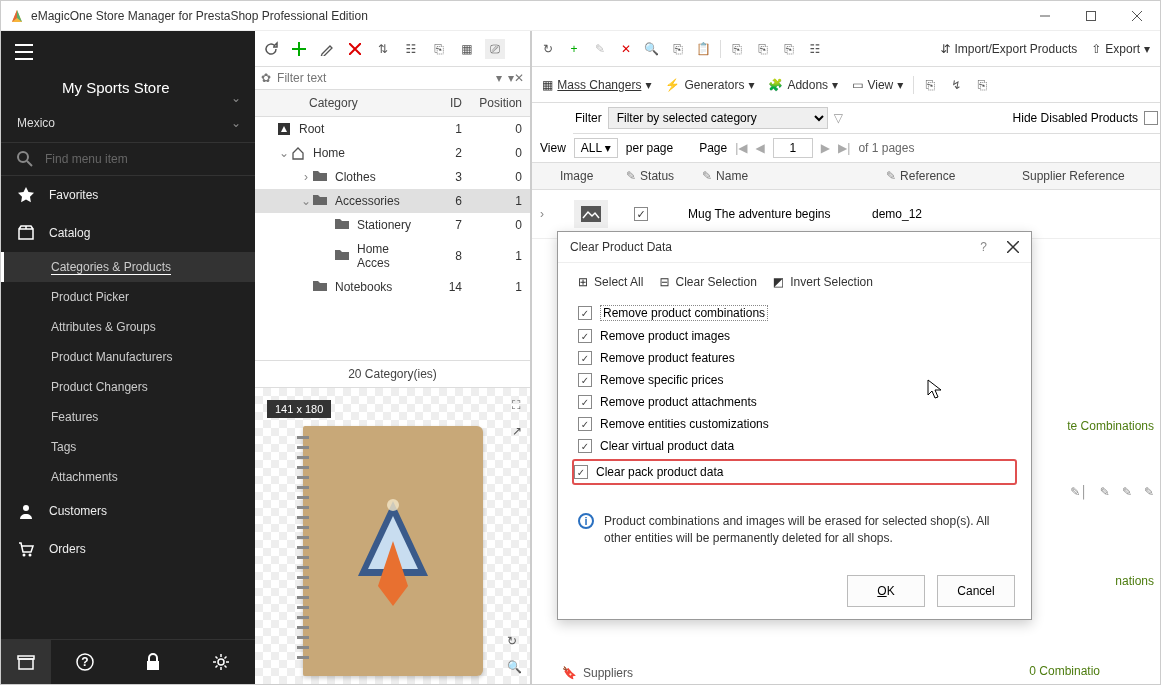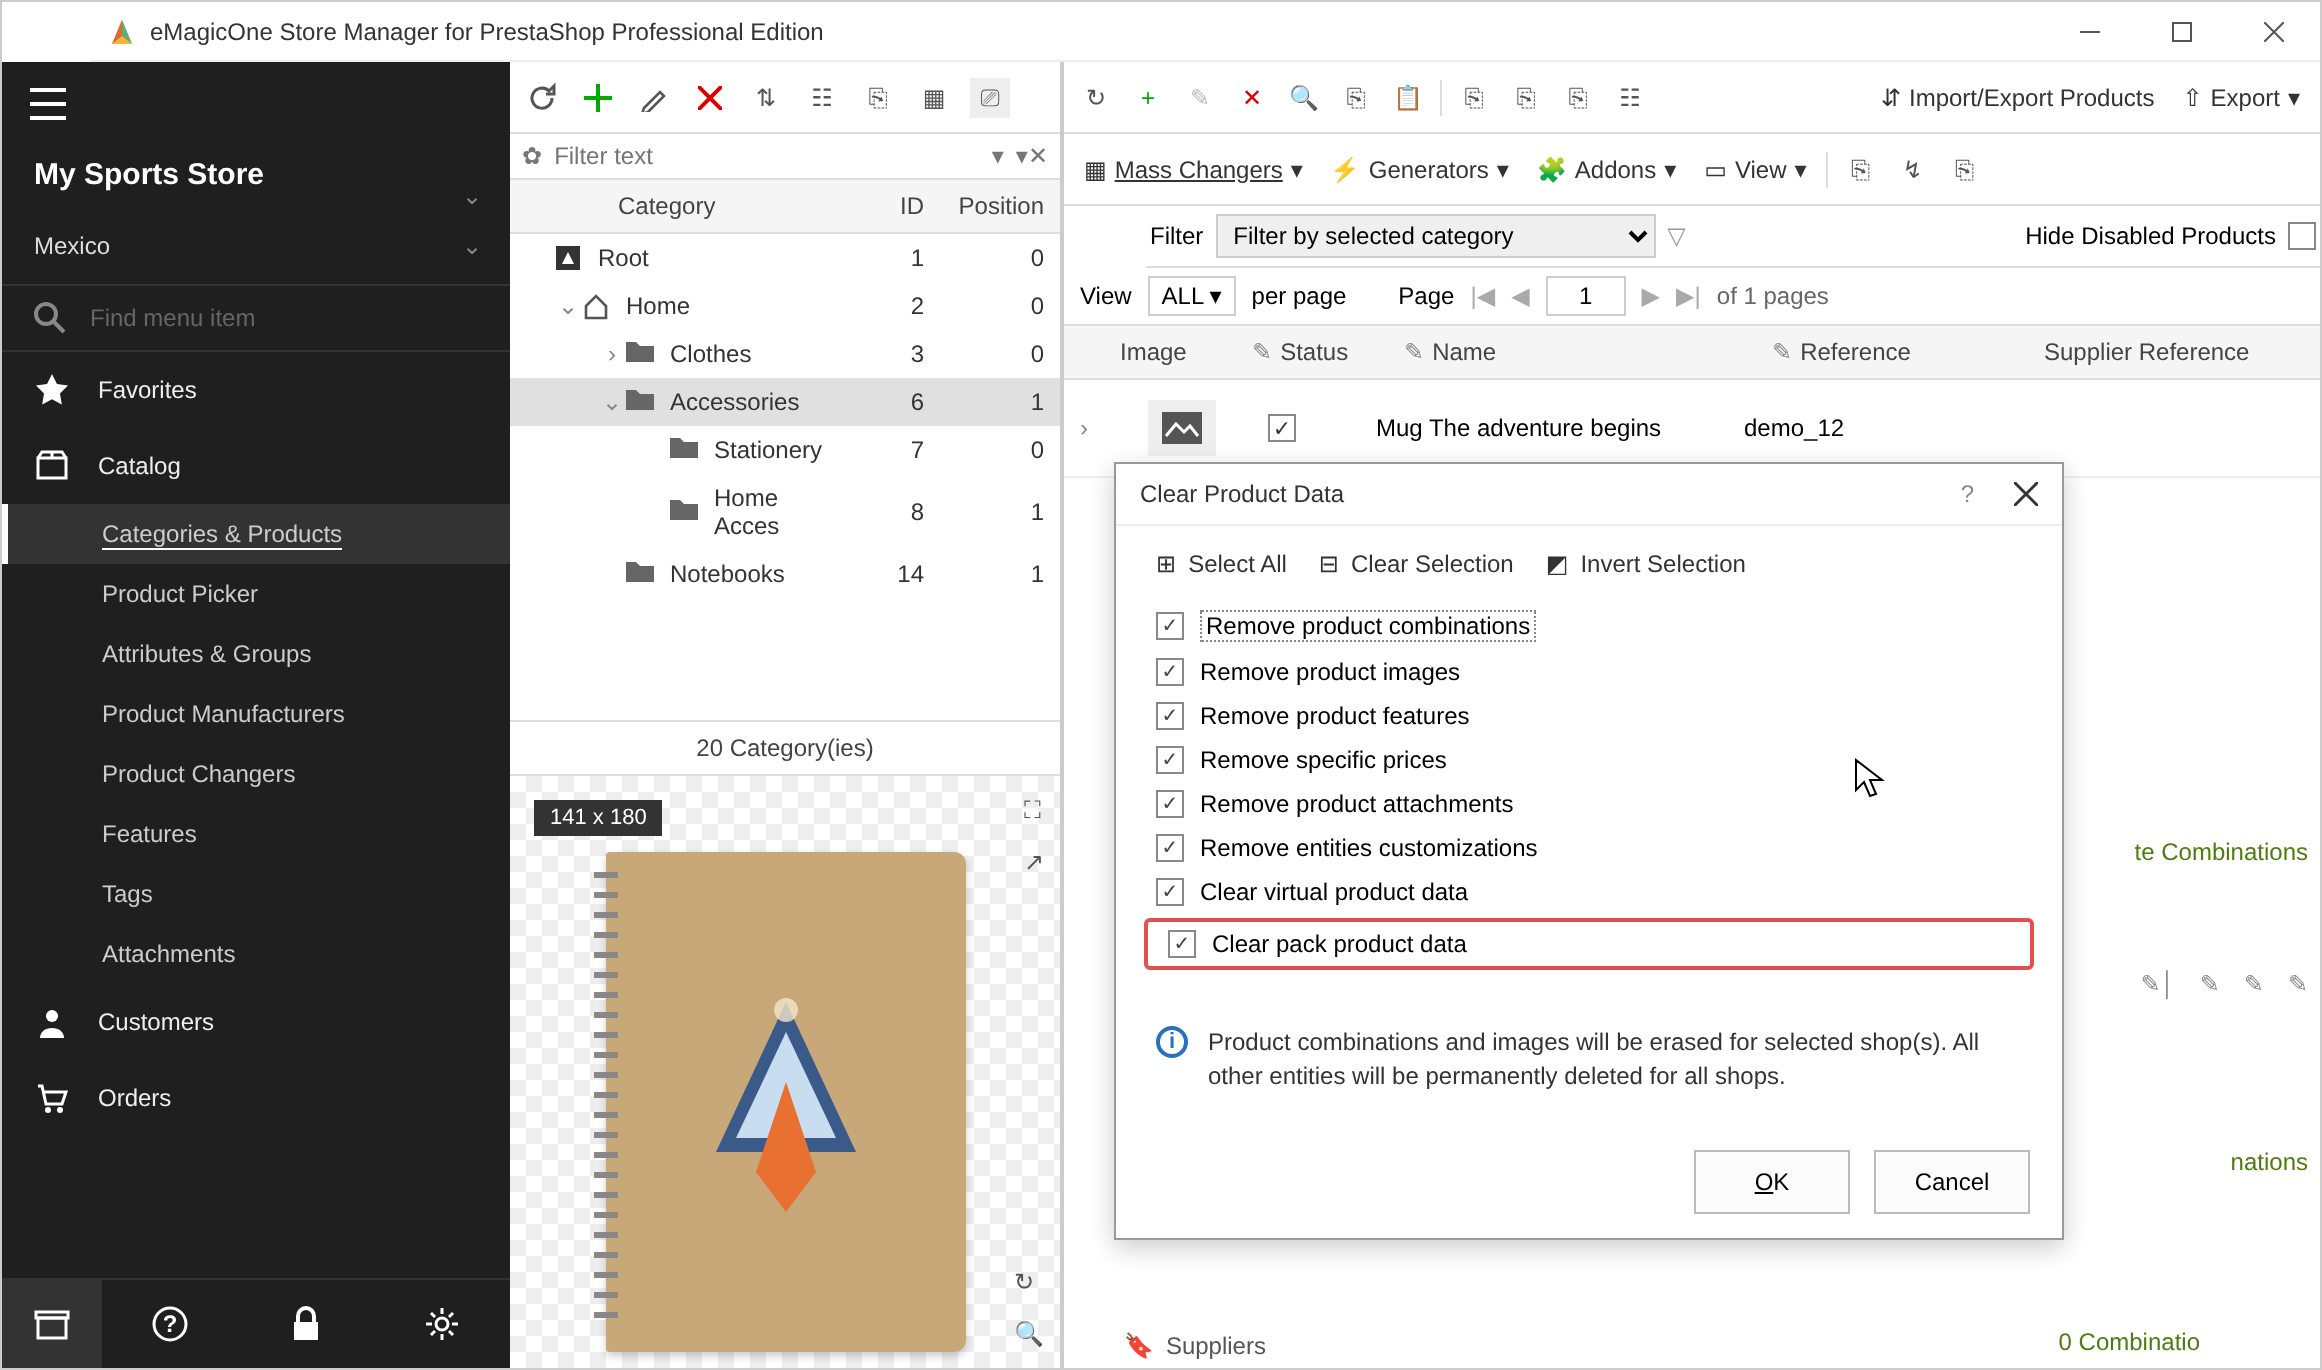--- a/index.html
+++ b/index.html
@@ -1,33 +1,33 @@
 <!DOCTYPE html>
 <html><head>
 <meta charset="utf-8">
 <style>
   * { box-sizing: border-box; margin: 0; padding: 0; font-family: "Segoe UI", Arial, sans-serif; font-size: 12px; }
   body { background: #fff; width: 1161px; height: 685px; position: relative; overflow: hidden; border: 1px solid #ccc;}
   
   
-  .titlebar { height: 30px; background: #fff; display: flex; align-items: center; padding-left: 8px; border-bottom: 1px solid #eee; margin-left: 44px;}
+  .titlebar { height: 30px; background: #fff; display: flex; align-items: center; padding-left: 8px; border-bottom: 1px solid #eee;}
   .titlebar .logo { width: 16px; height: 16px; margin-right: 6px; }
   .titlebar .title { color: #333; font-size: 12px; }
   .titlebar .win-controls { margin-left: auto; display: flex; }
   .titlebar .win-controls div { width: 46px; height: 30px; display: flex; align-items: center; justify-content: center; color: #555; cursor: default;}
   
   
   .main { display: flex; height: calc(100% - 30px); }
   
   
   .sidebar { width: 254px; background: #1f1f1f; color: #fff; display: flex; flex-direction: column; font-size: 13px;}
   .sidebar .hamburger { padding: 12px 14px;}
   .hamburger svg { width: 18px; height: 18px; }
   .sb-store { padding: 6px 16px 10px 16px; position: relative;}
-  .sb-store .store-name { font-size: 15px; font-weight: 700; margin-bottom: 4px;}
+  .sb-store .store-name { font-size: 15px; font-weight: 400; margin-bottom: 4px; margin-left: 45px;}
   .sb-store .store-sub { color: #777; font-size: 11px;}
   .sb-store .expand { position: absolute; right: 14px; top: 18px; color: #888;}
   .sb-locale { padding: 6px 16px 12px; color: #ddd; position: relative;}
   .sb-locale .expand { position: absolute; right: 14px; top: 6px; color: #888;}
   .sb-search { padding: 8px 16px; border-top: 1px solid #333; border-bottom: 1px solid #333; display: flex; align-items: center; color: #666;}
   .sb-search svg { margin-right: 12px;}
   .sb-item { padding: 10px 16px; display: flex; align-items: center; color: #eee; cursor: default;}
   .sb-item svg, .sb-item .ico { width: 18px; height: 18px; margin-right: 14px; flex-shrink: 0;}
   .sb-subitem { padding: 8px 16px 8px 50px; color: #ccc;}
   .sb-subitem.active { background: #333; border-left: 3px solid #fff; padding-left: 47px;}
@@ -95,21 +95,21 @@
   .dialog-title { display: flex; align-items: center; padding: 8px 12px; border-bottom: 1px solid #eee;}
   .dialog-title .t { flex: 1; color: #333;}
   .dialog-title .help { margin-right: 20px; color: #888;}
   .dialog-title .close { color: #555;}
   .dialog-tools { display: flex; gap: 16px; padding: 12px 20px; align-items: center;}
   .dialog-tools .tool { display: flex; align-items: center; gap: 6px; color: #333;}
   .dialog-body { padding: 0 20px 10px;}
   .chk-row { display: flex; align-items: center; gap: 8px; padding: 4px 0;}
   .chk-row .chk { width: 14px; height: 14px; border: 1px solid #888; display: flex; align-items: center; justify-content: center; color: #444;}
   .chk-row .chk::after { content:"✓"; font-size: 10px;}
-  .chk-row.highlight { border: 2px solid #e05050; border-radius: 3px; padding: 4px 10px; margin: 2px -6px;}
+  .chk-row.highlight { border: 2px solid #e05050; border-radius: 3px; padding: 4px 0; margin: 2px -6px;}
   .chk-row.first .lbl { border: 1px dotted #888; padding: 0 2px;}
   .dialog-info { display: flex; gap: 10px; padding: 16px 20px; align-items: flex-start;}
   .dialog-info .i { width: 16px; height: 16px; border-radius: 50%; border: 2px solid #2a70c0; color: #2a70c0; display: flex; align-items: center; justify-content: center; font-weight: bold; font-size: 11px; flex-shrink: 0;}
   .dialog-info .txt { color: #333; line-height: 1.4;}
   .dialog-footer { display: flex; justify-content: flex-end; gap: 12px; padding: 12px 16px; }
   .dialog-footer button { min-width: 78px; height: 32px; border: 1px solid #bbb; background: #fcfcfc; cursor: default;}
   .dialog-footer button .ul { text-decoration: underline;}
   
   .cursor { position: absolute; left: 926px; top: 378px; z-index: 200; pointer-events: none;}
   .edge-text { position: absolute; right: 6px; color: #4d7c0f; font-size: 12px;}

